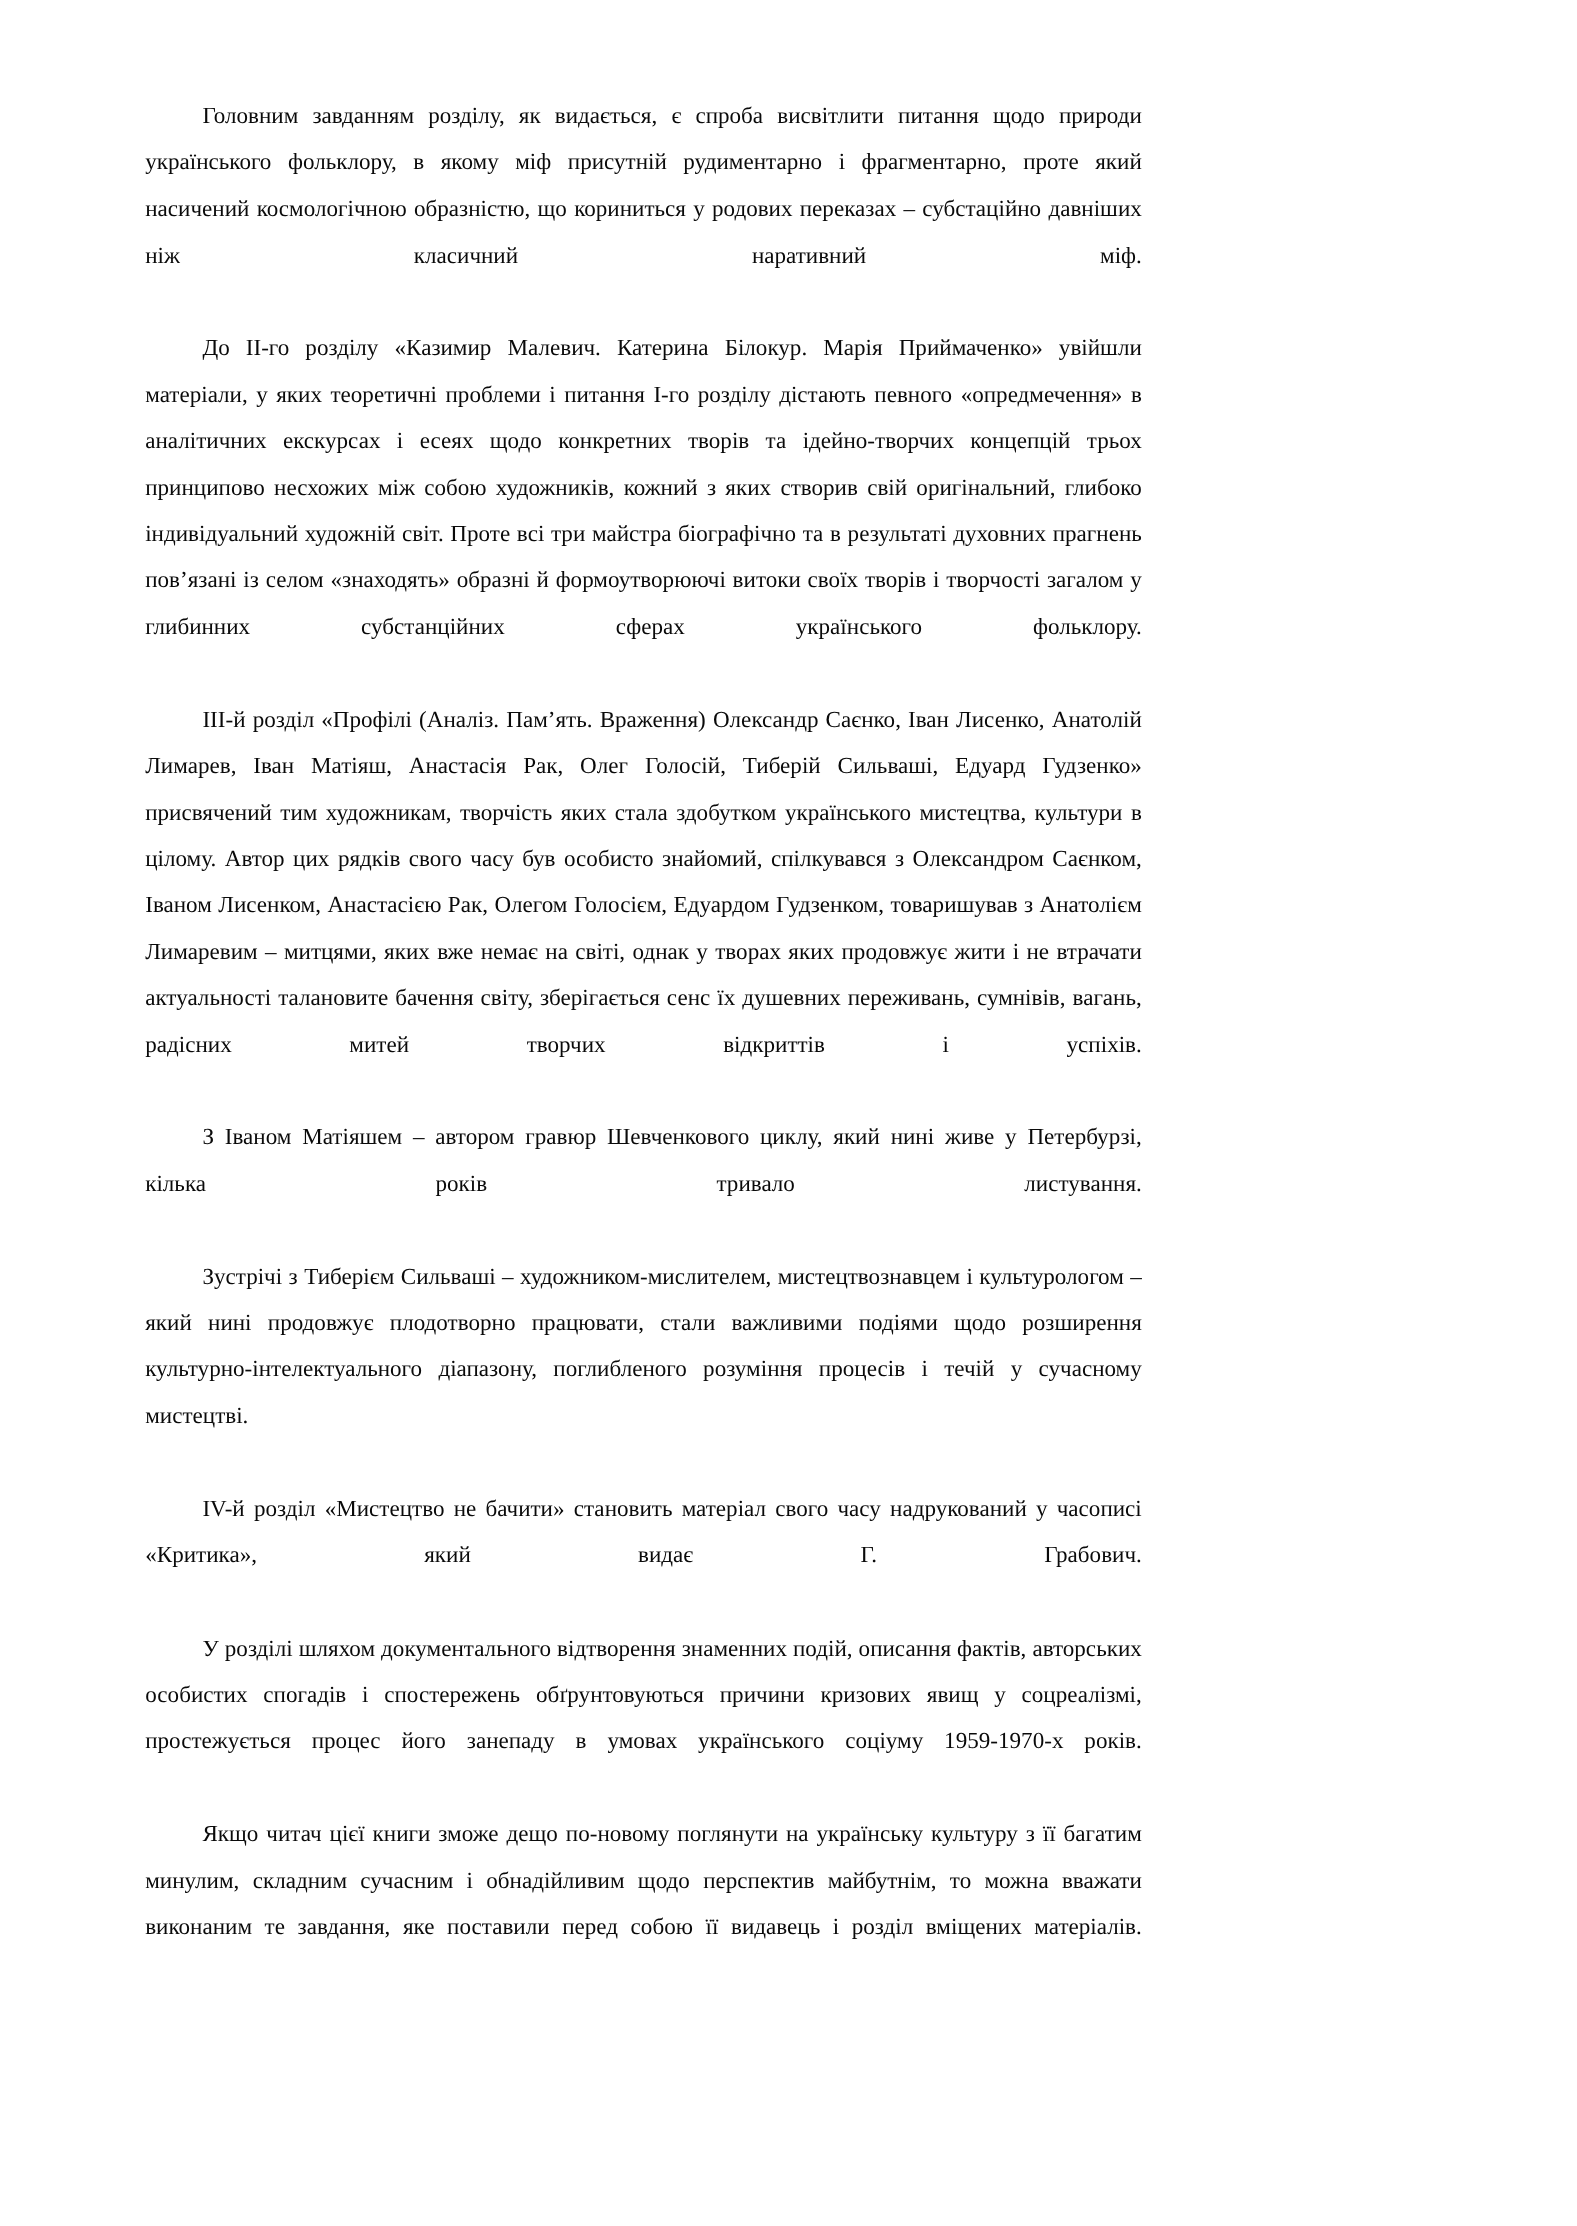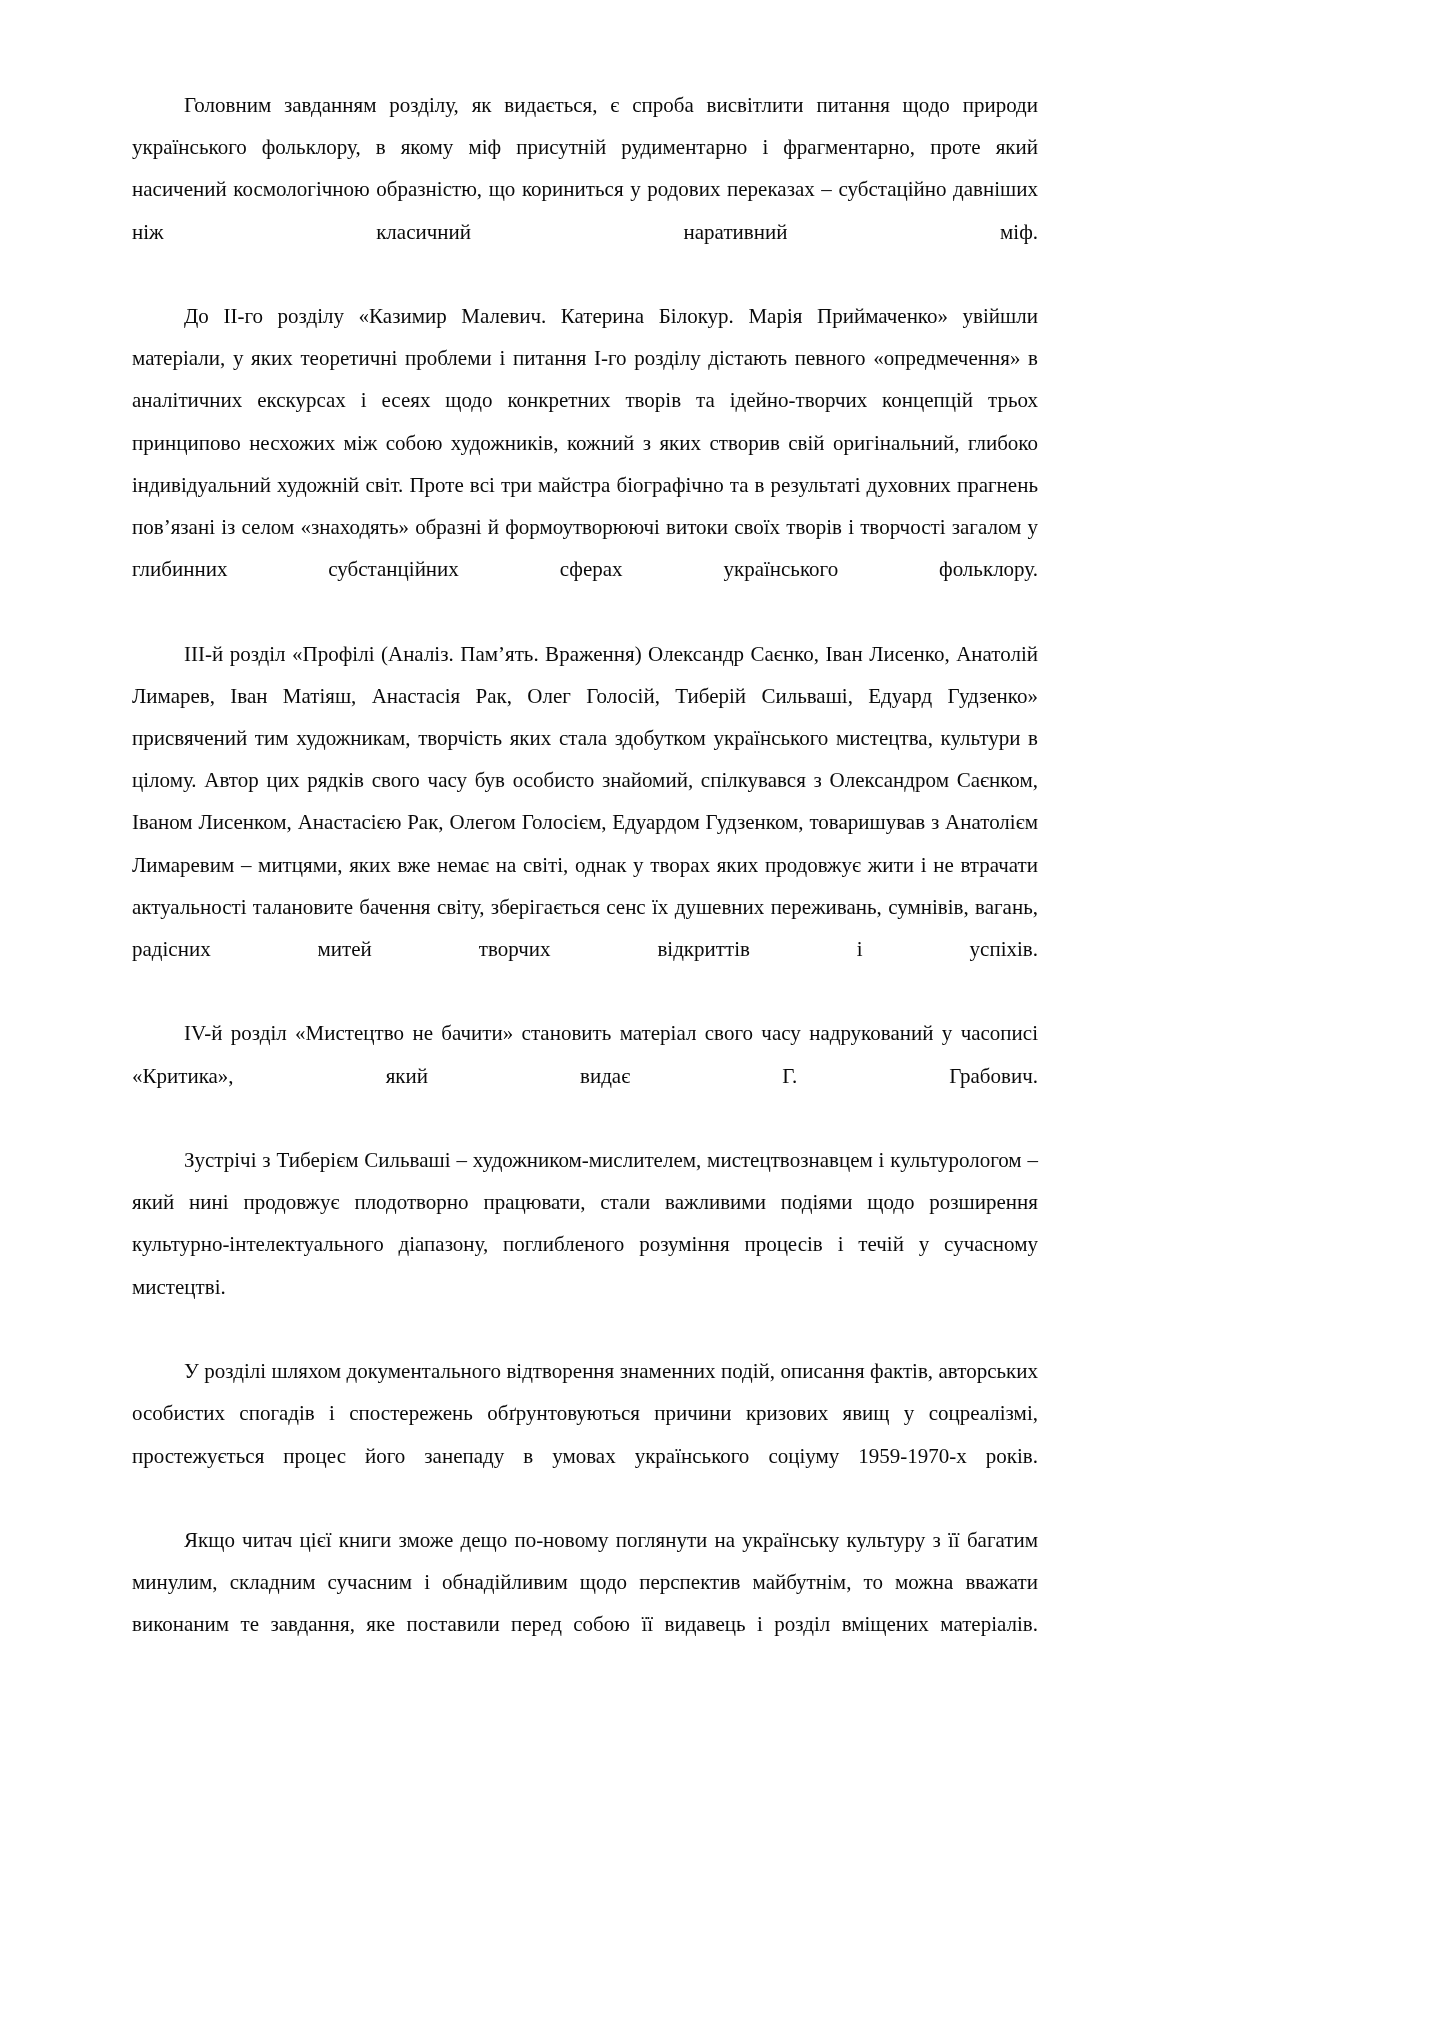--- a/index.html
+++ b/index.html
@@ -49,19 +49,20 @@
   }
 </style>
 </head>
 <body>
 
 <div class="page">
   <div class="text-block">
     <p class="para">Головним завданням розділу, як видається, є спроба висвітлити питання щодо природи українського фольклору, в якому міф присутній рудиментарно і фрагментарно, проте який насичений космологічною образністю, що кориниться у родових переказах – субстаційно давніших ніж класичний наративний міф.</p>
     <p class="para">До ІІ-го розділу «Казимир Малевич. Катерина Білокур. Марія Приймаченко» увійшли матеріали, у яких теоретичні проблеми і питання І-го розділу дістають певного «опредмечення» в аналітичних екскурсах і есеях щодо конкретних творів та ідейно-творчих концепцій трьох принципово несхожих між собою художників, кожний з яких створив свій оригінальний, глибоко індивідуальний художній світ. Проте всі три майстра біографічно та в результаті духовних прагнень пов’язані із селом «знаходять» образні й формоутворюючі витоки своїх творів і творчості загалом у глибинних субстанційних сферах українського фольклору.</p>
     <p class="para">ІІІ-й розділ «Профілі (Аналіз. Пам’ять. Враження) Олександр Саєнко, Іван Лисенко, Анатолій Лимарев, Іван Матіяш, Анастасія Рак, Олег Голосій, Тиберій Сильваші, Едуард Гудзенко» присвячений тим художникам, творчість яких стала здобутком українського мистецтва, культури в цілому. Автор цих рядків свого часу був особисто знайомий, спілкувався з Олександром Саєнком, Іваном Лисенком, Анастасією Рак, Олегом Голосієм, Едуардом Гудзенком, товаришував з Анатолієм Лимаревим – митцями, яких вже немає на світі, однак у творах яких  продовжує жити і не втрачати актуальності талановите бачення світу, зберігається сенс їх душевних переживань, сумнівів, вагань, радісних митей творчих відкриттів і успіхів.</p>
+    <p class="para">З Іваном Матіяшем – автором гравюр Шевченкового циклу, який нині живе у Петербурзі, кілька років тривало листування.</p>
+    <p class="para">Зустрічі з Тиберієм Сильваші – художником-мислителем, мистецтвознавцем і культурологом – який нині продовжує плодотворно працювати, стали важливими подіями щодо розширення культурно-інтелектуального діапазону, поглибленого розуміння процесів і течій у сучасному мистецтві.</p>
     <p class="para">ІV-й розділ «Мистецтво не бачити» становить матеріал свого часу надрукований у часописі «Критика», який видає Г. Грабович.</p>
-    <p class="para">Зустрічі з Тиберієм Сильваші – художником-мислителем, мистецтвознавцем і культурологом – який нині продовжує плодотворно працювати, стали важливими подіями щодо розширення культурно-інтелектуального діапазону, поглибленого розуміння процесів і течій у сучасному мистецтві.</p>
     <p class="para">У розділі шляхом документального відтворення знаменних подій, описання фактів, авторських особистих спогадів і спостережень обґрунтовуються причини кризових явищ у соцреалізмі, простежується процес його занепаду в умовах українського соціуму 1959-1970-х років.</p>
     <p class="para">Якщо читач цієї книги зможе дещо по-новому поглянути на українську культуру з її багатим минулим, складним сучасним і обнадійливим щодо перспектив майбутнім, то можна вважати виконаним те завдання, яке поставили перед собою її видавець і розділ вміщених матеріалів.</p>
 
   </div>
 </div>
 
 </body></html>

